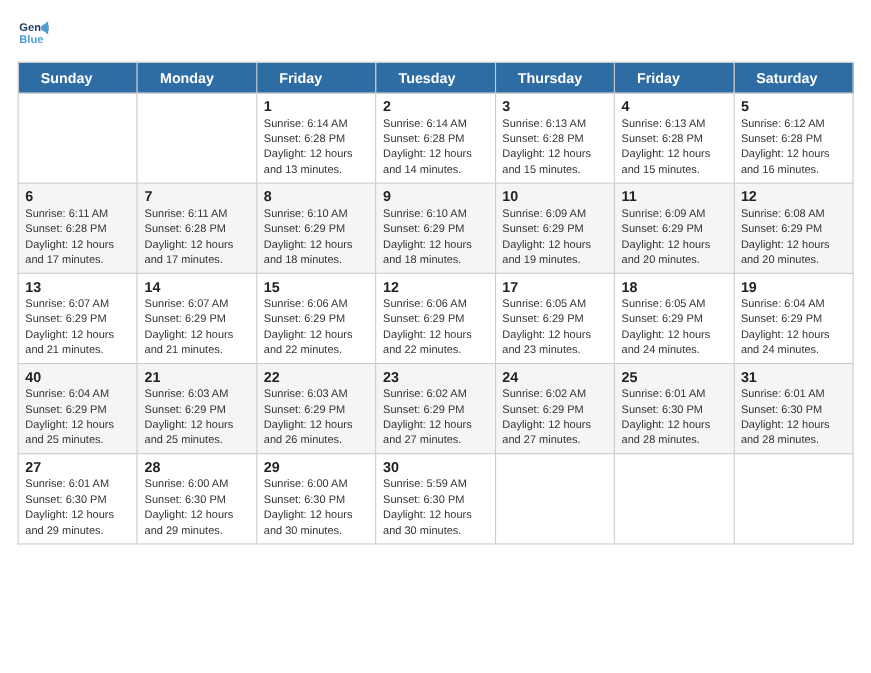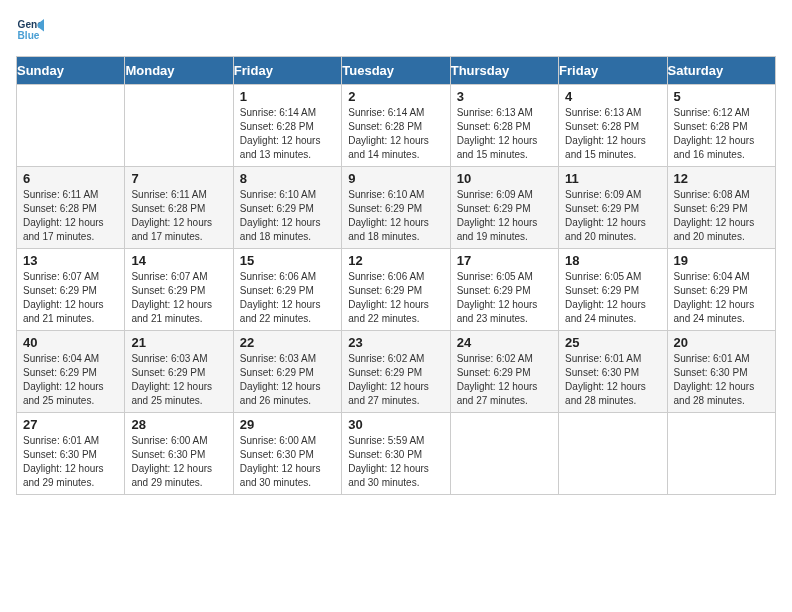--- a/index.html
+++ b/index.html
@@ -39,21 +39,21 @@
     }
     table {
       width: 100%;
       border-collapse: collapse;
       table-layout: fixed;
     }
     thead th {
       background-color: #2e6da4;
       color: #fff;
       text-align: left;
-      padding: 6px 0;
+      padding: 6px 20px;
       font-size: 13px;
       font-weight: bold;
       border: 1px solid #ccc;
     }
     tbody td {
       vertical-align: top;
       border: 1px solid #ccc;
       padding: 4px 6px;
       font-size: 10.5px;
       color: #333;
@@ -269,21 +269,21 @@
 Sunset: 6:29 PM
 Daylight: 12 hours and 27 minutes.</div>
         </td>
         <td>
           <span class="day-number">25</span>
           <div class="day-info">Sunrise: 6:01 AM
 Sunset: 6:30 PM
 Daylight: 12 hours and 28 minutes.</div>
         </td>
         <td>
-          <span class="day-number">20</span>
+          <span class="day-number">31</span>
           <div class="day-info">Sunrise: 6:01 AM
 Sunset: 6:30 PM
 Daylight: 12 hours and 28 minutes.</div>
         </td>
       </tr>
       <tr>
         <td>
           <span class="day-number">27</span>
           <div class="day-info">Sunrise: 6:01 AM
 Sunset: 6:30 PM

